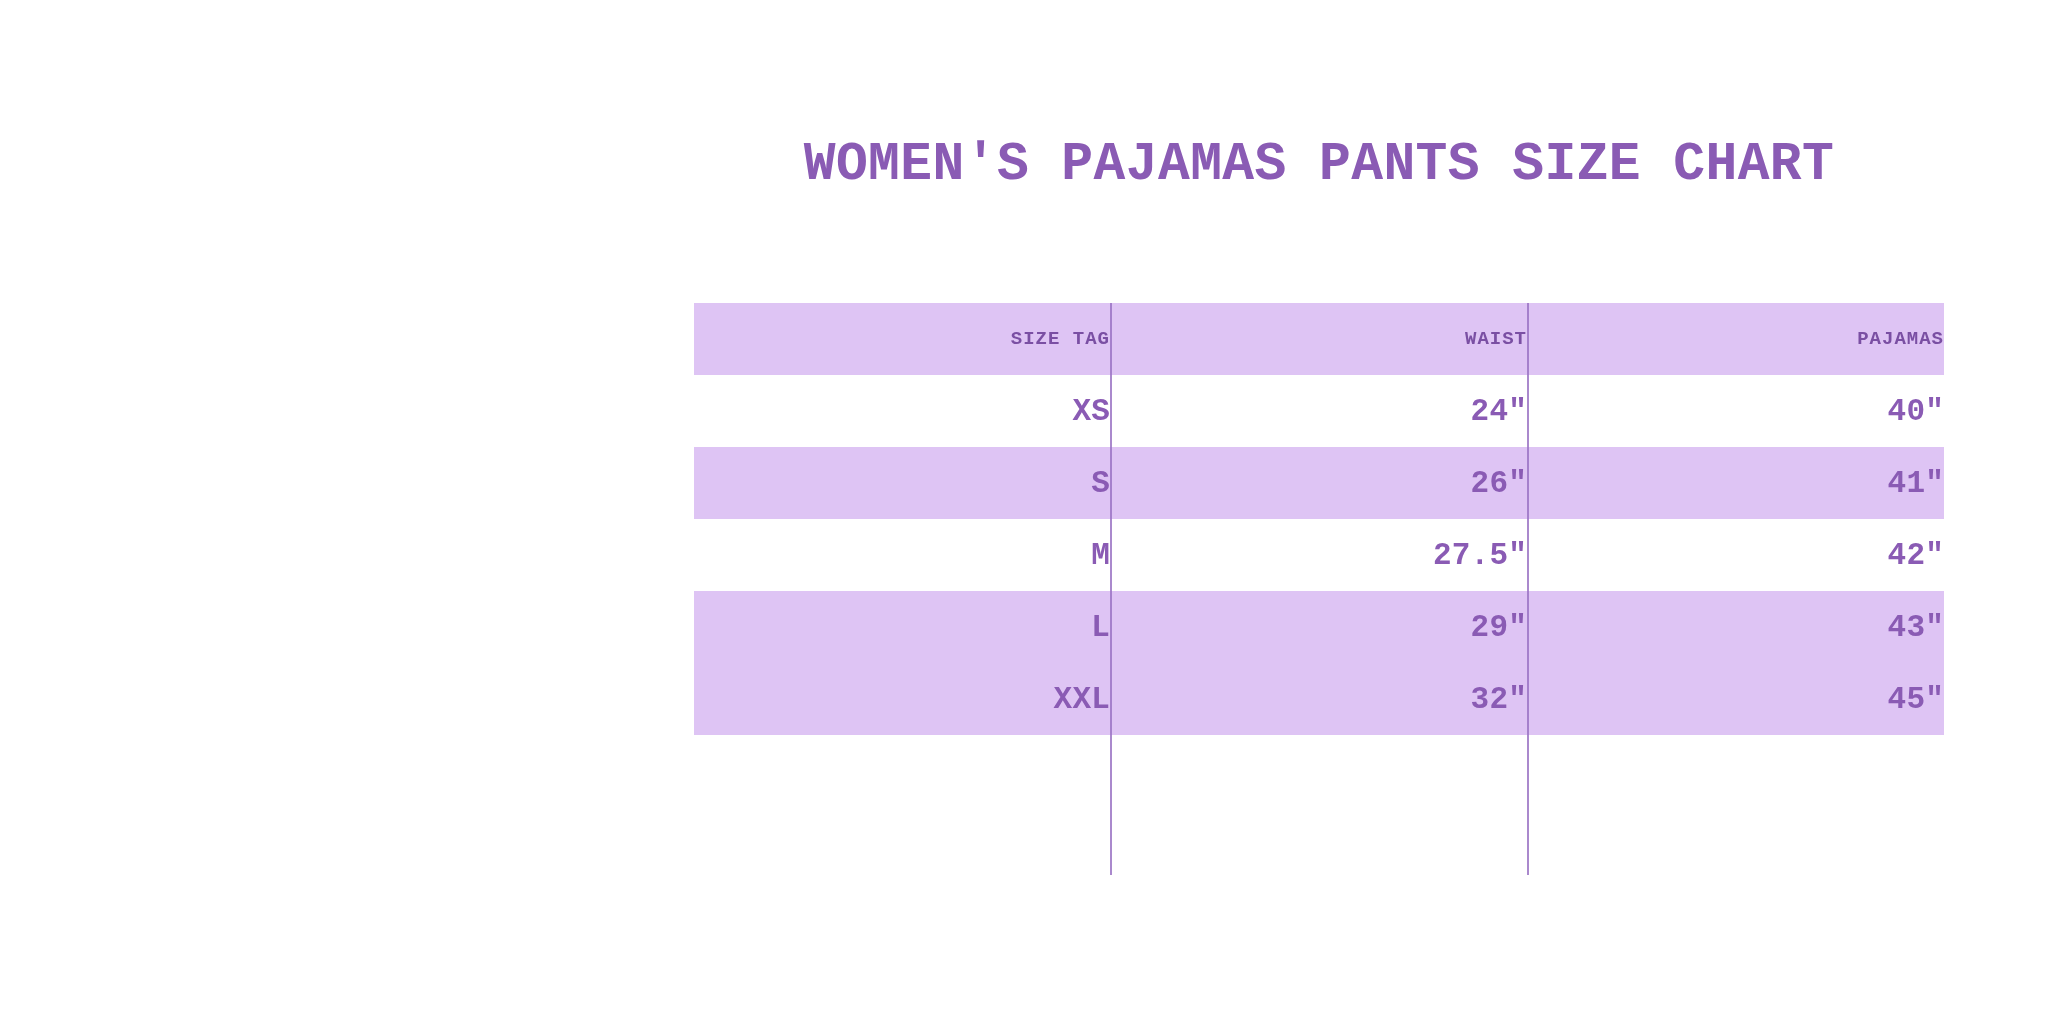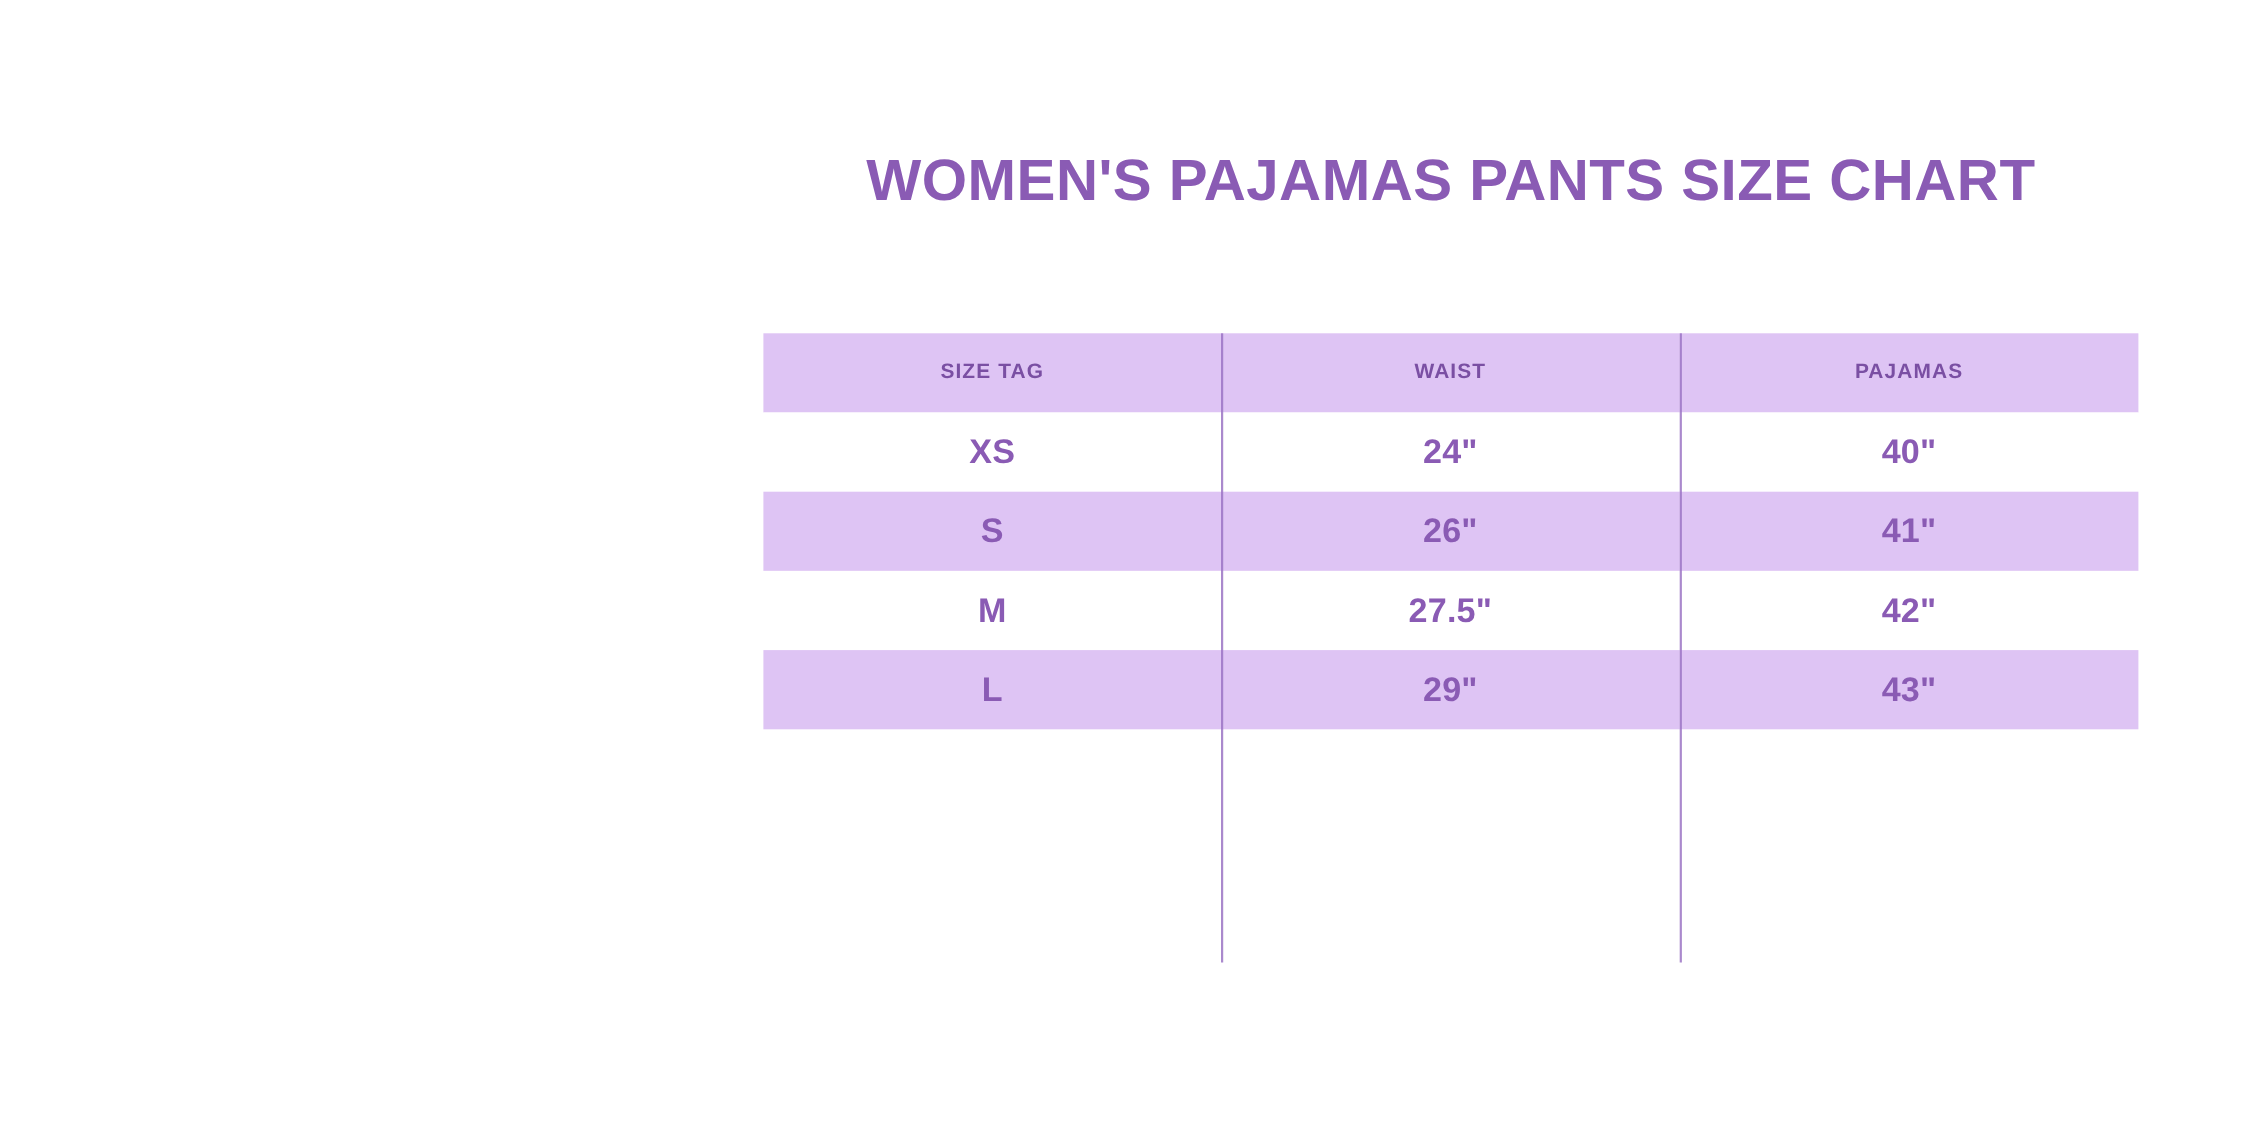--- a/index.html
+++ b/index.html
@@ -13,20 +13,21 @@
     position: relative;
     overflow: hidden;
     font-family: "Liberation Sans", sans-serif;
     -webkit-font-smoothing: antialiased;
   }
 
   #page {
     position: absolute;
     inset: 0;
     background: #ffffff;
+    font-family: Liberation Mono, monospace;
   }
 
   
   .chart-title {
     position: absolute;
     left: 694px;
     top: 98px;
     width: 1250px;
     text-align: center;
     font-size: 53px;
@@ -48,21 +49,21 @@
   }
 
   .size-table col.c-size  { width: 416px; }
   .size-table col.c-waist { width: 417px; }
   .size-table col.c-height{ width: 417px; }
 
   .size-table th,
   .size-table td {
     height: 72px;
     padding: 0;
-    text-align: center;
+    text-align: right;
     vertical-align: middle;
     border: 0;
     margin-top: 41px;
   }
 
   .size-table thead th {
     background: #DEC4F4;
     color: #7A4FA3;
     font-size: 19px;
     font-weight: 700;
@@ -129,19 +130,24 @@
       <tr class="plain">
         <td>M</td>
         <td>27.5"</td>
         <td>42"</td>
       </tr>
       <tr class="shaded">
         <td>L</td>
         <td>29"</td>
         <td>43"</td>
       </tr>
+      <tr class="shaded">
+        <td>XXL</td>
+        <td>32"</td>
+        <td>45"</td>
+      </tr>
     </tbody>
   </table>
 
   <div class="divider d1"></div>
   <div class="divider d2"></div>
 
 </div>
 
 </body></html>

